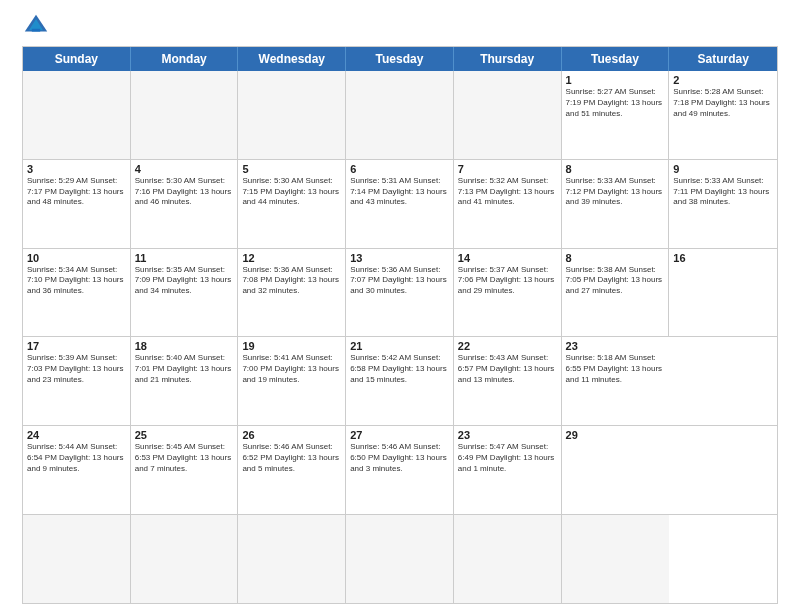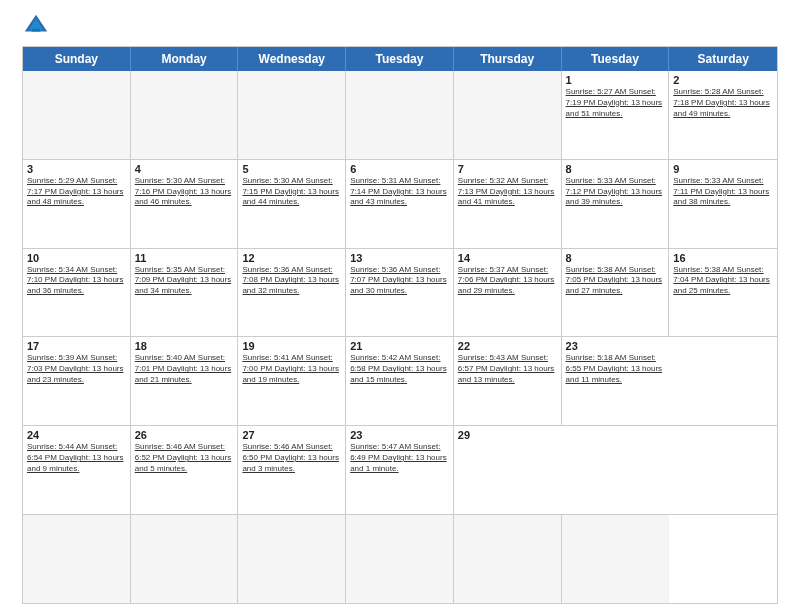--- a/index.html
+++ b/index.html
@@ -101,21 +101,20 @@
       font-size: 11px;
       font-weight: bold;
       color: #222;
       display: block;
       margin-bottom: 1px;
     }
     .cell-info {
       font-size: 8px;
       line-height: 1.35;
       color: #333;
-      text-decoration: underline;
     }
   </style>
 </head>
 <body>
 
 <div class="page">
   <div class="header">
     <div class="logo">
       <svg class="logo-icon" viewBox="0 0 40 40">
         <polygon points="20,4 36,28 4,28" fill="#2e6db4"></polygon>
@@ -253,24 +252,20 @@
           </div>
           <div class="cal-cell">
             <span class="day-num">8</span>
             <div class="cell-info">Sunrise: 5:38 AM
 Sunset: 7:05 PM
 Daylight: 13 hours
 and 27 minutes.</div>
           </div>
           <div class="cal-cell">
             <span class="day-num">16</span>
-            <div class="cell-info">Sunrise: 5:38 AM
-Sunset: 7:04 PM
-Daylight: 13 hours
-and 25 minutes.</div>
           </div>
         </div>
         <div class="cal-row">
           <div class="cal-cell">
             <span class="day-num">17</span>
             <div class="cell-info">Sunrise: 5:39 AM
 Sunset: 7:03 PM
 Daylight: 13 hours
 and 23 minutes.</div>
           </div>
@@ -310,20 +305,27 @@
 and 11 minutes.</div>
           </div>
         </div>
         <div class="cal-row">
           <div class="cal-cell">
             <span class="day-num">24</span>
             <div class="cell-info">Sunrise: 5:44 AM
 Sunset: 6:54 PM
 Daylight: 13 hours
 and 9 minutes.</div>
+          </div>
+          <div class="cal-cell">
+            <span class="day-num">25</span>
+            <div class="cell-info">Sunrise: 5:45 AM
+Sunset: 6:53 PM
+Daylight: 13 hours
+and 7 minutes.</div>
           </div>
           <div class="cal-cell">
             <span class="day-num">26</span>
             <div class="cell-info">Sunrise: 5:46 AM
 Sunset: 6:52 PM
 Daylight: 13 hours
 and 5 minutes.</div>
           </div>
           <div class="cal-cell">
             <span class="day-num">27</span>

